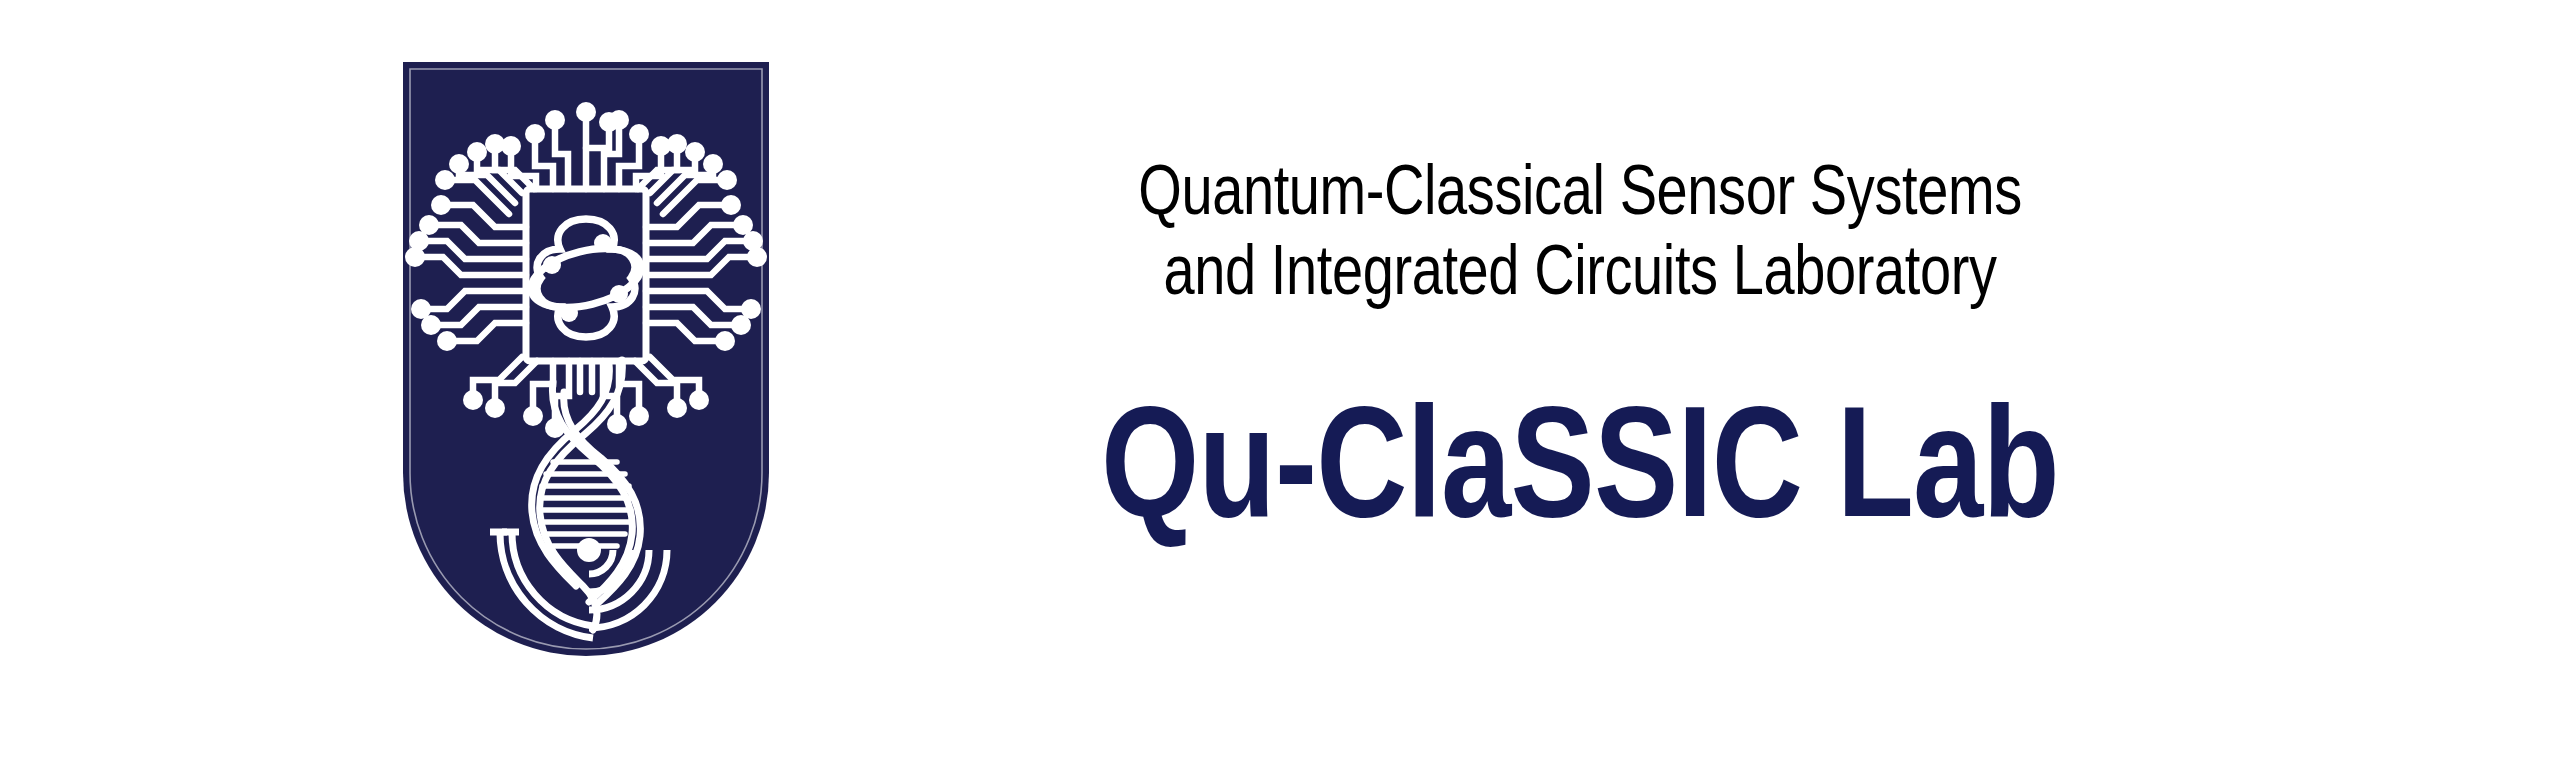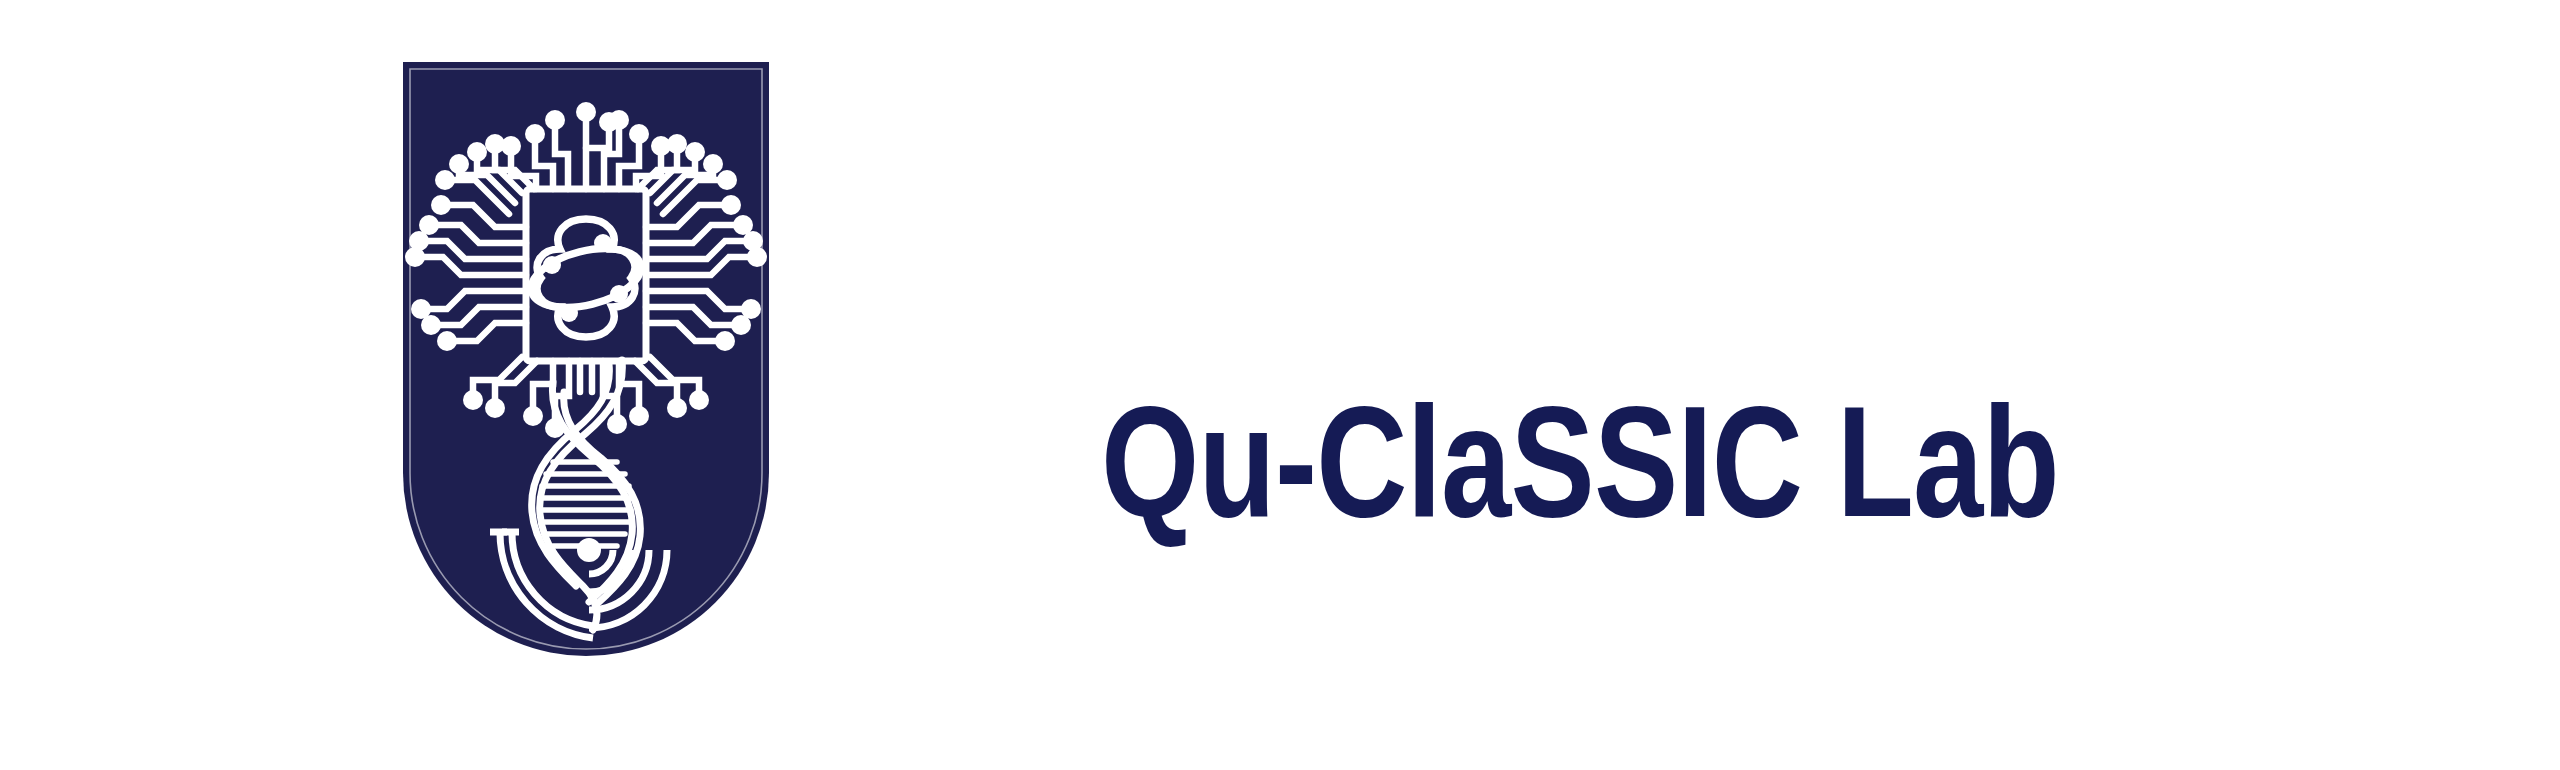--- a/index.html
+++ b/index.html
@@ -257,16 +257,20 @@
           <path d="M186,512 A24,24 0 0 0 210,488"></path>
           <path d="M186,530 A42,42 0 0 0 228,488"></path>
           <path d="M186,548 A60,60 0 0 0 246,488"></path>
           <path d="M186,566 A78,78 0 0 0 264,488"></path>
         </g>
 
       </g>
     </svg>
   </div>
 
+  <div id="wordmark">
+    <div class="subtitle-line">Quantum-Classical Sensor Systems</div>
+    <div class="subtitle-line">and Integrated Circuits Laboratory</div>
+  </div>
 
   <div id="lab-title">Qu-ClaSSIC Lab</div>
 
 </div>
 
 </body></html>

